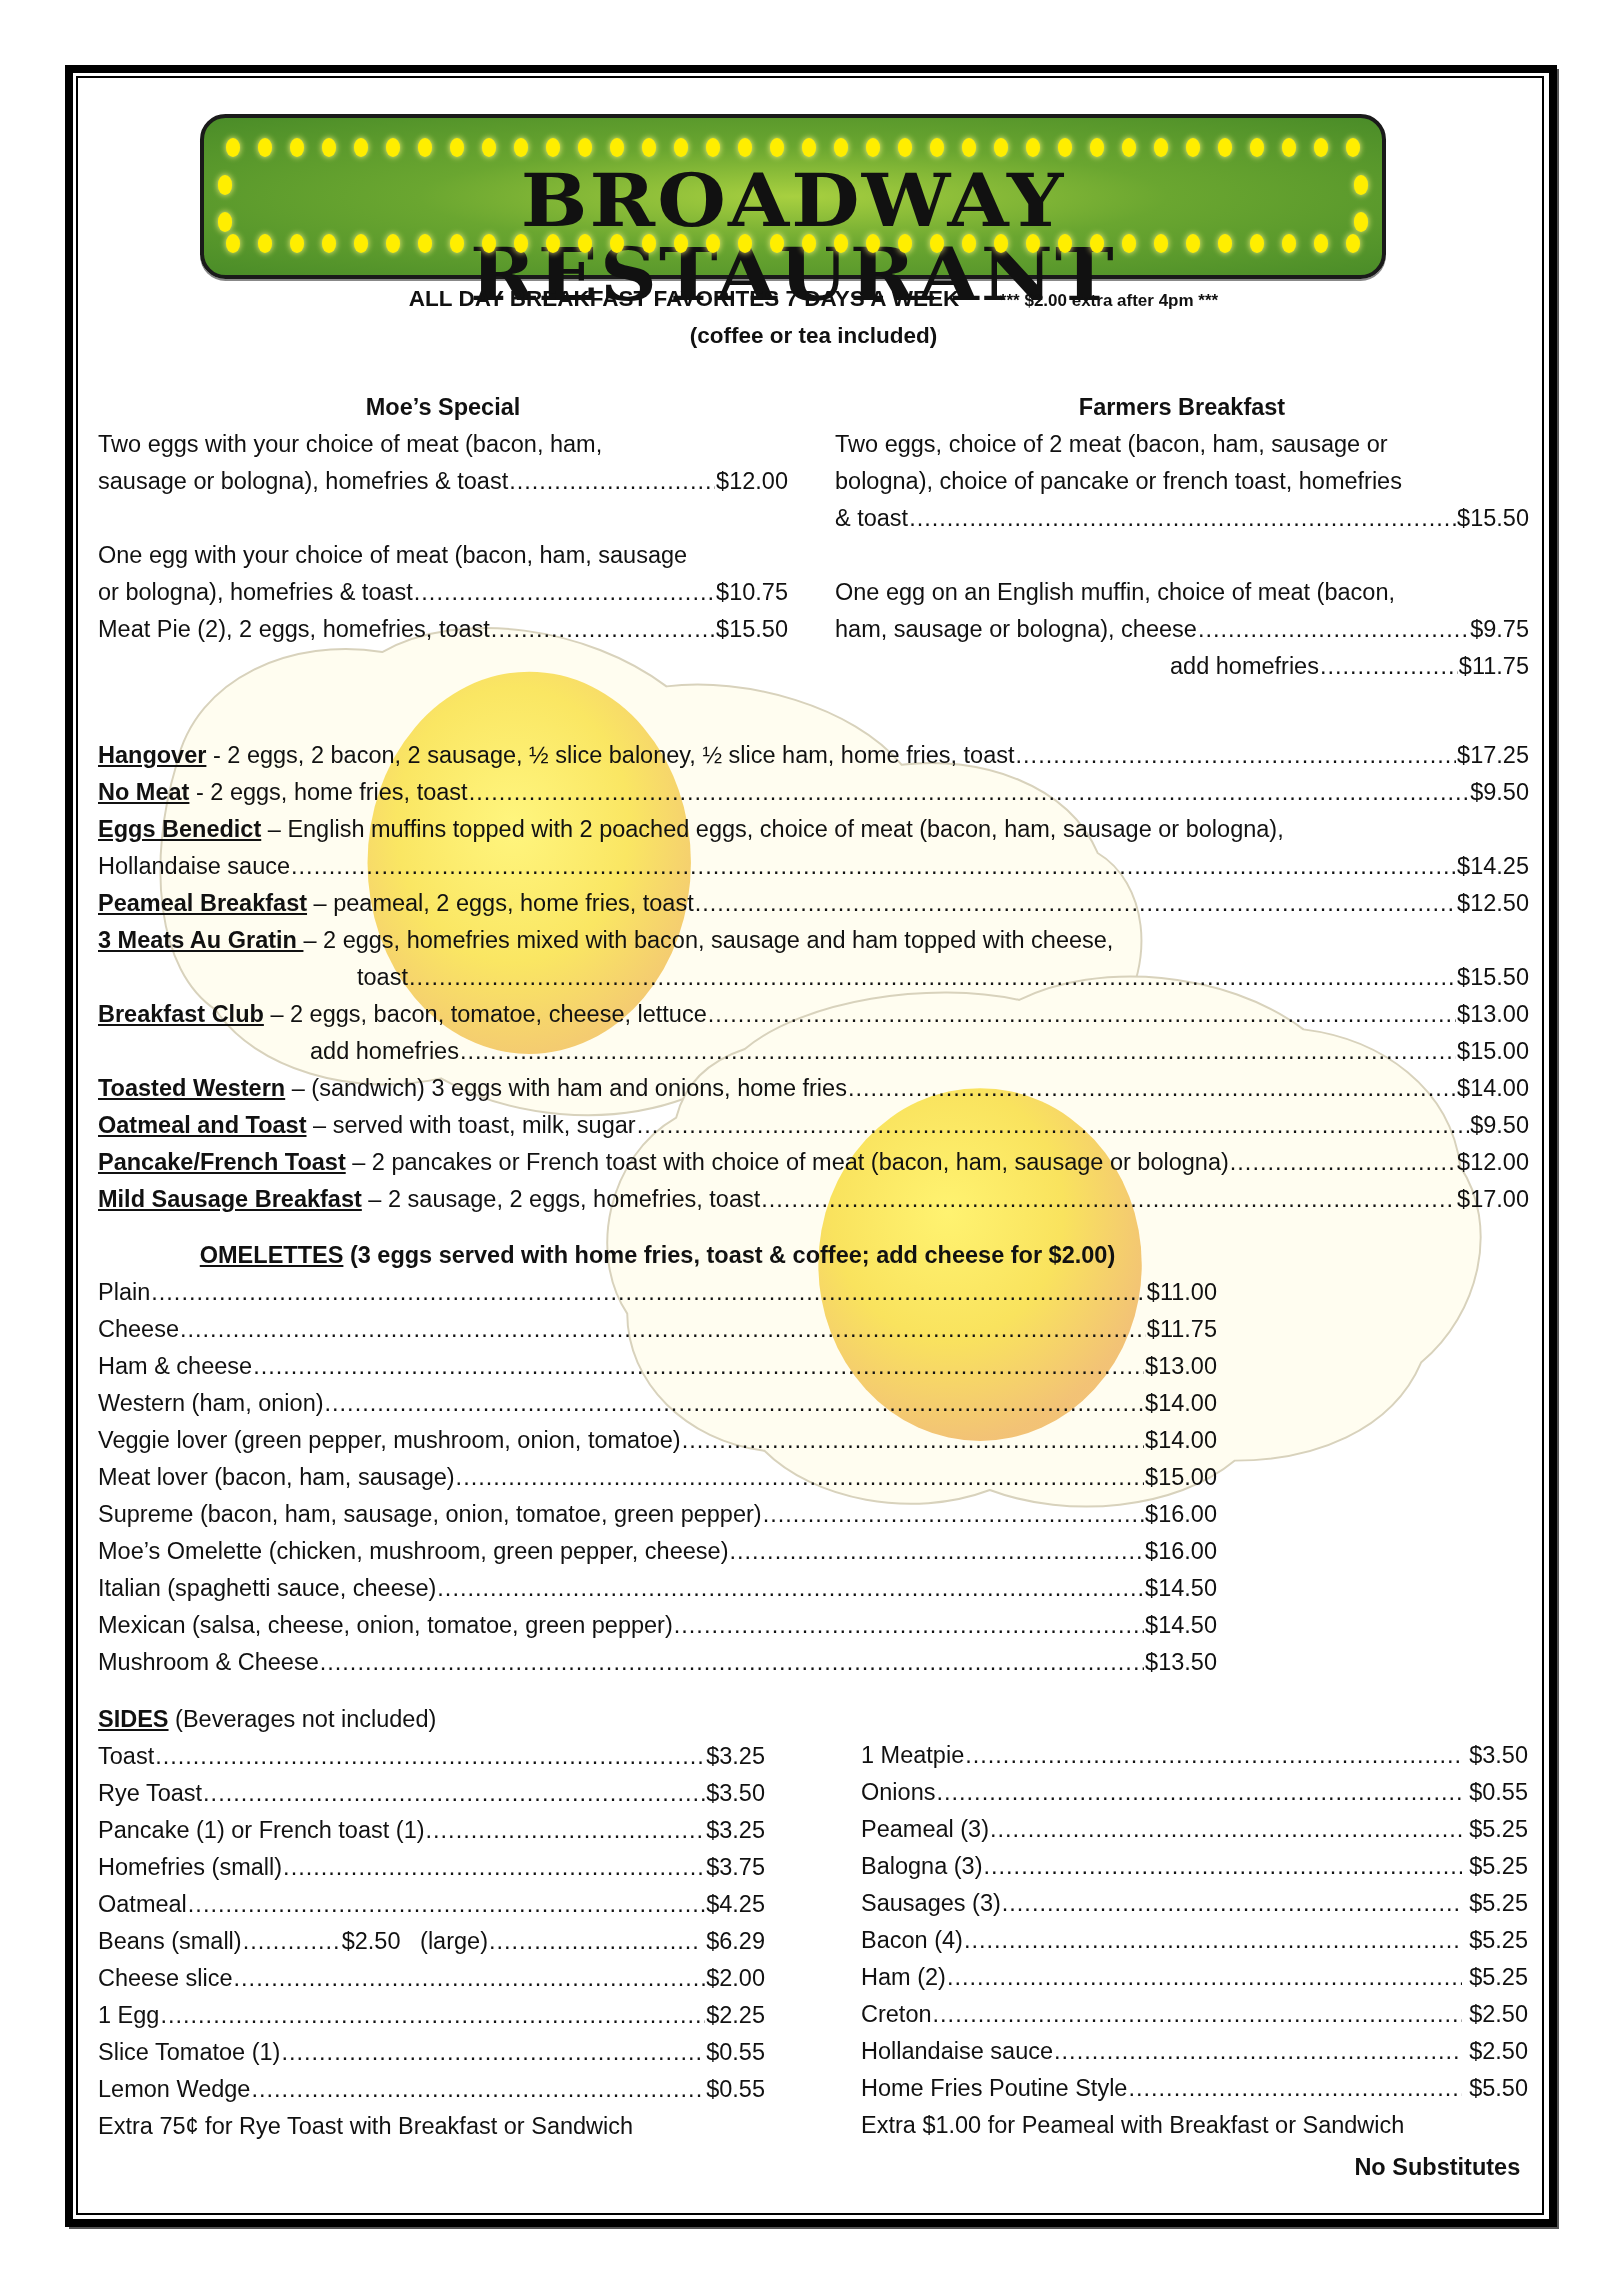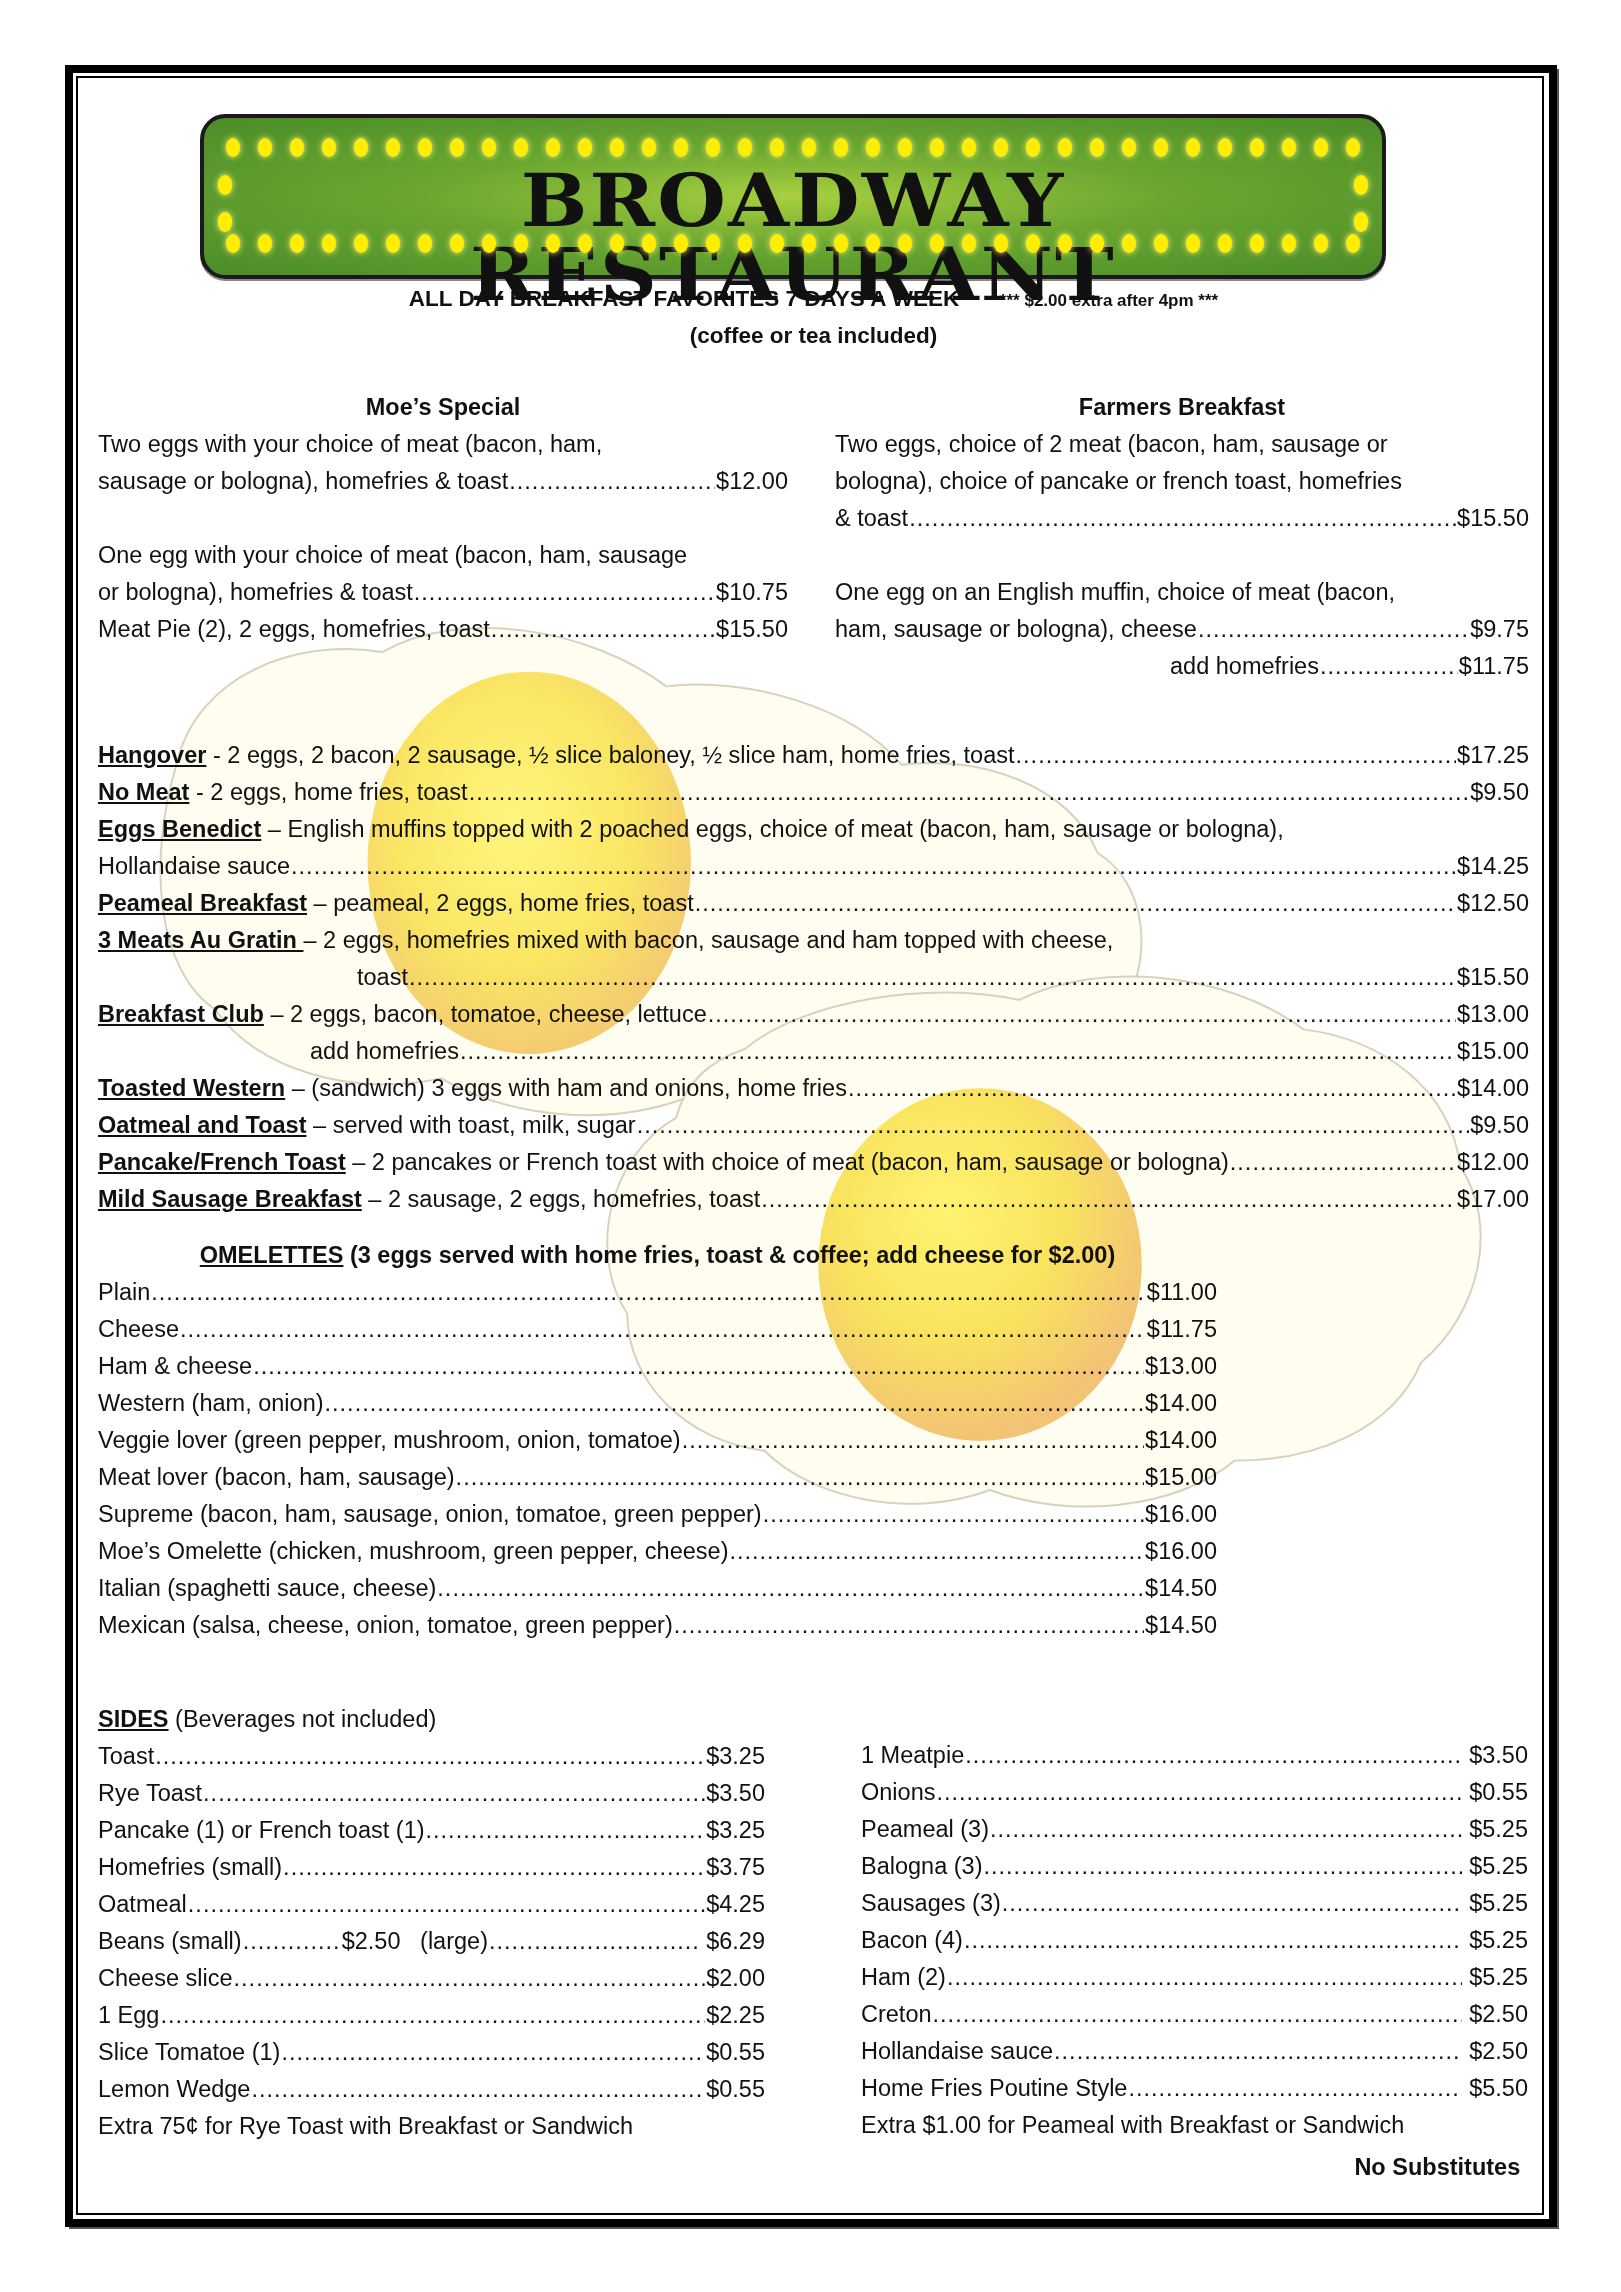--- a/index.html
+++ b/index.html
@@ -321,20 +321,25 @@
     <div class="row">
         <span class="lbl">Italian (spaghetti sauce, cheese)</span>
         <span class="dots"></span>
         <span class="price">$14.50</span>
       </div>
     <div class="row">
         <span class="lbl">Mexican (salsa, cheese, onion, tomatoe, green pepper)</span>
         <span class="dots"></span>
         <span class="price">$14.50</span>
       </div>
+    <div class="row">
+        <span class="lbl">Mushroom &amp; Cheese </span>
+        <span class="dots"></span>
+        <span class="price">$13.50</span>
+      </div>
   </div>
 
   <div class="block" style="left:0; top:1701px; width:667px;">
     <div class="t"><span class="u">SIDES</span><span> (Beverages not included)</span></div>
     <div class="row">
         <span class="lbl">Toast</span>
         <span class="dots"></span>
         <span class="price">$3.25</span>
       </div>
     <div class="row">

